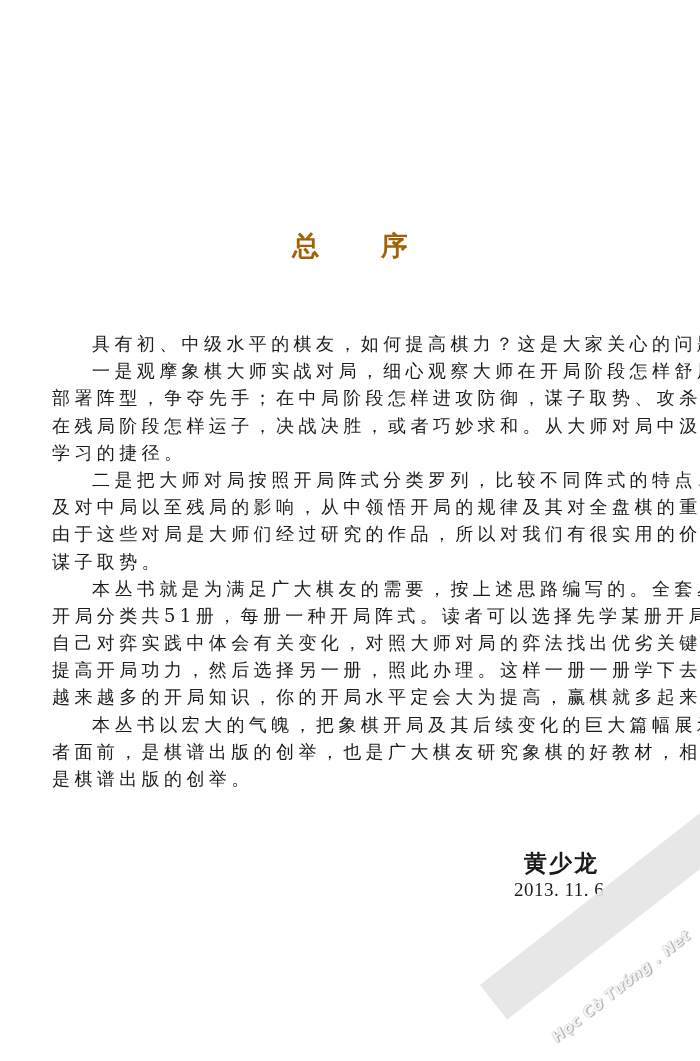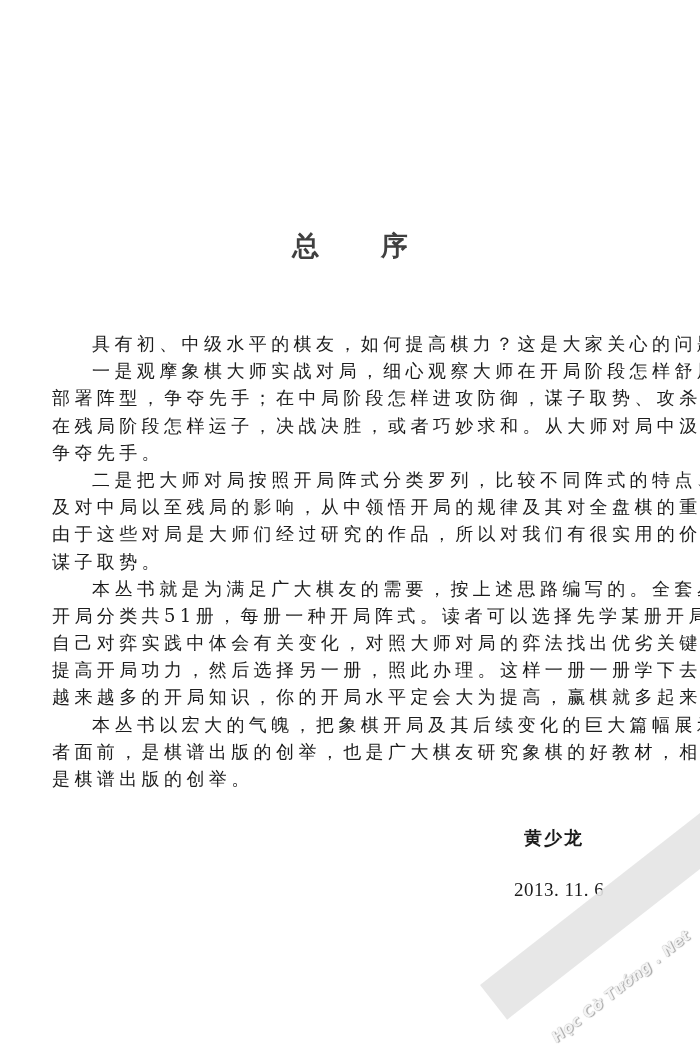--- a/index.html
+++ b/index.html
@@ -23,21 +23,21 @@
   .title {
     position: absolute;
     top: 228px;
     left: 0;
     width: 700px;
     text-align: center;
     font-size: 27px;
     font-weight: bold;
     letter-spacing: 26px;
     text-indent: 26px;
-    color: #404040;
+    color: #a16207;
   }
   .body-text {
     position: absolute;
     left: 52px;
     top: 330px;
     width: 570px;
   }
   .line {
     height: 27.2px;
     line-height: 27.2px;
@@ -45,22 +45,22 @@
     white-space: nowrap;
     letter-spacing: 4.4px;
     color: #1c1c1c;
   }
   .line.indent {
     padding-left: 40px;
   }
   .signature {
     position: absolute;
     left: 524px;
-    top: 826px;
-    font-size: 18px;
+    top: 848px;
+    font-size: 23px;
     font-weight: bold;
     letter-spacing: 2px;
     color: #1c1c1c;
   }
   .date {
     position: absolute;
     left: 514px;
     top: 879px;
     font-family: "Liberation Serif", serif;
     font-size: 19px;
@@ -101,21 +101,21 @@
 
   <div class="title">总 序</div>
 
   <div class="body-text">
 
     <div class="line indent">具有初、中级水平的棋友，如何提高棋力？这是大家关心的问题。</div>
 
     <div class="line indent">一是观摩象棋大师实战对局，细心观察大师在开局阶段怎样舒展子力、</div>
     <div class="line">部署阵型，争夺先手；在中局阶段怎样进攻防御，谋子取势、攻杀入局；</div>
     <div class="line">在残局阶段怎样运子，决战决胜，或者巧妙求和。从大师对局中汲取精华，</div>
-    <div class="line">争夺先手。</div>
+    <div class="line">学习的捷径。</div>
 
     <div class="line indent">二是把大师对局按照开局阵式分类罗列，比较不同阵式的特点、利弊</div>
     <div class="line">及对中局以至残局的影响，从中领悟开局的规律及其对全盘棋的重要性。</div>
     <div class="line">由于这些对局是大师们经过研究的作品，所以对我们有很实用的价值，是</div>
     <div class="line">谋子取势。</div>
 
     <div class="line indent">本丛书就是为满足广大棋友的需要，按上述思路编写的。全套丛书以</div>
     <div class="line">开局分类共51册，每册一种开局阵式。读者可以选择先学某册开局，并在</div>
     <div class="line">自己对弈实践中体会有关变化，对照大师对局的弈法找出优劣关键，就会</div>
     <div class="line">提高开局功力，然后选择另一册，照此办理。这样一册一册学下去，掌握</div>

